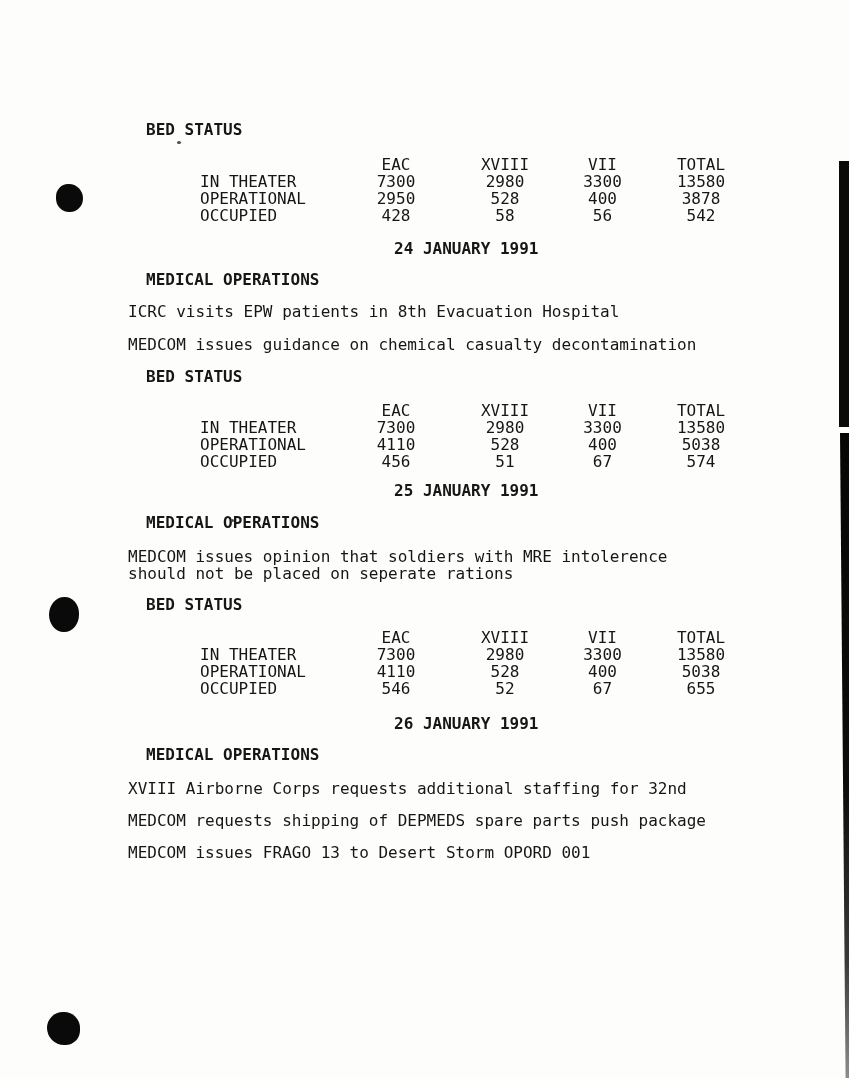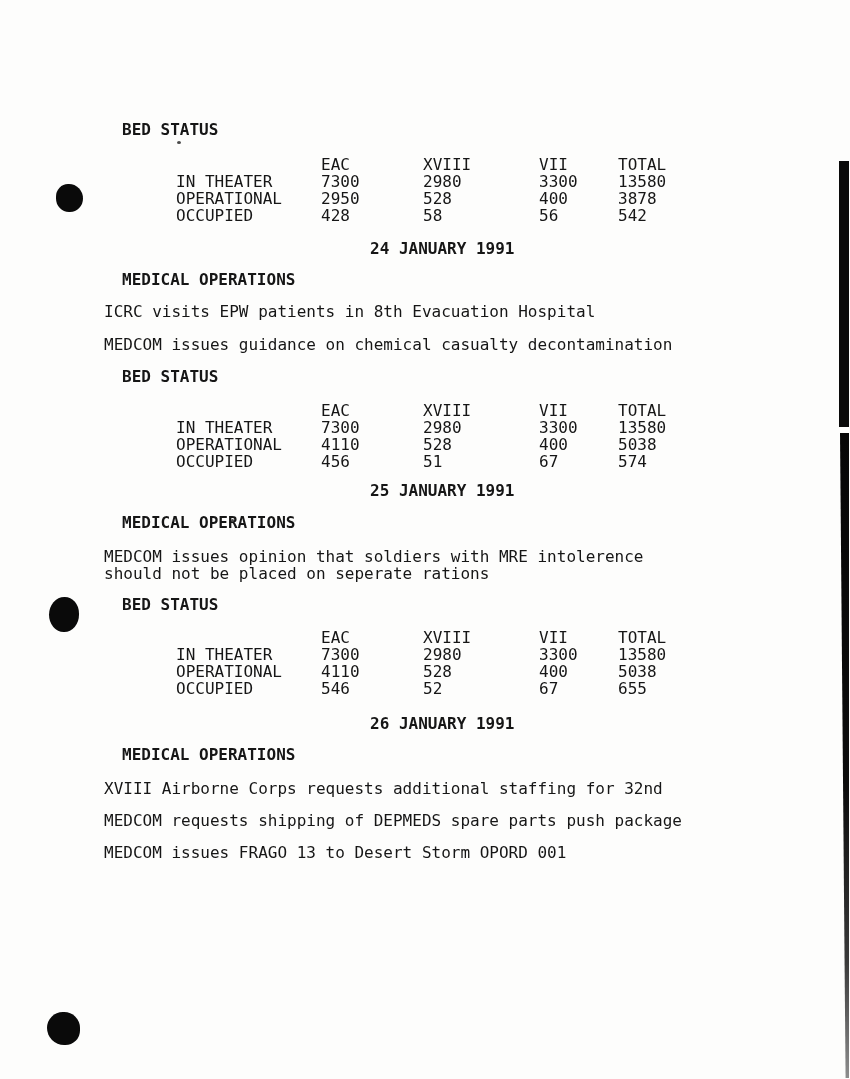--- a/index.html
+++ b/index.html
@@ -12,40 +12,41 @@
     overflow: hidden;
     font-family: "DejaVu Sans Mono", "Liberation Mono", monospace;
     color: #161616;
     font-size: 16px;
     line-height: 17px;
   }
   .page {
     position: absolute; inset: 0;
     padding-top: 121px;
     box-sizing: border-box;
+    padding-left: 24px;
   }
   .hd {
     margin-left: 122px;
     font-weight: bold;
     white-space: pre;
   }
   .date {
     margin-left: 370px;
     font-weight: bold;
     white-space: pre;
   }
   .para { margin-left: 104px; }
   .line { white-space: pre; }
   .tbl { margin-left: 176px; width: 560px; }
   .tr {
     display: grid;
     grid-template-columns: 145px 102px 116px 79px 118px;
   }
   .tr .lbl { text-align: left; white-space: pre; }
-  .tr .num { text-align: left; white-space: pre; }
+  .tr .num { text-align: center; white-space: pre; }
   
   .punch {
     position: absolute;
     background: #0a0a0a;
     border-radius: 50%;
   }
   #punch-1 { left: 56px; top: 184px; width: 27px; height: 28px; border-radius: 46% 54% 50% 50%; }
   #punch-2 { left: 49px; top: 597px; width: 30px; height: 35px; border-radius: 52% 48% 50% 50%; }
   #punch-3 { left: 47px; top: 1012px; width: 33px; height: 33px; border-radius: 50% 50% 46% 54%; }
   .edge-bar-1 {

